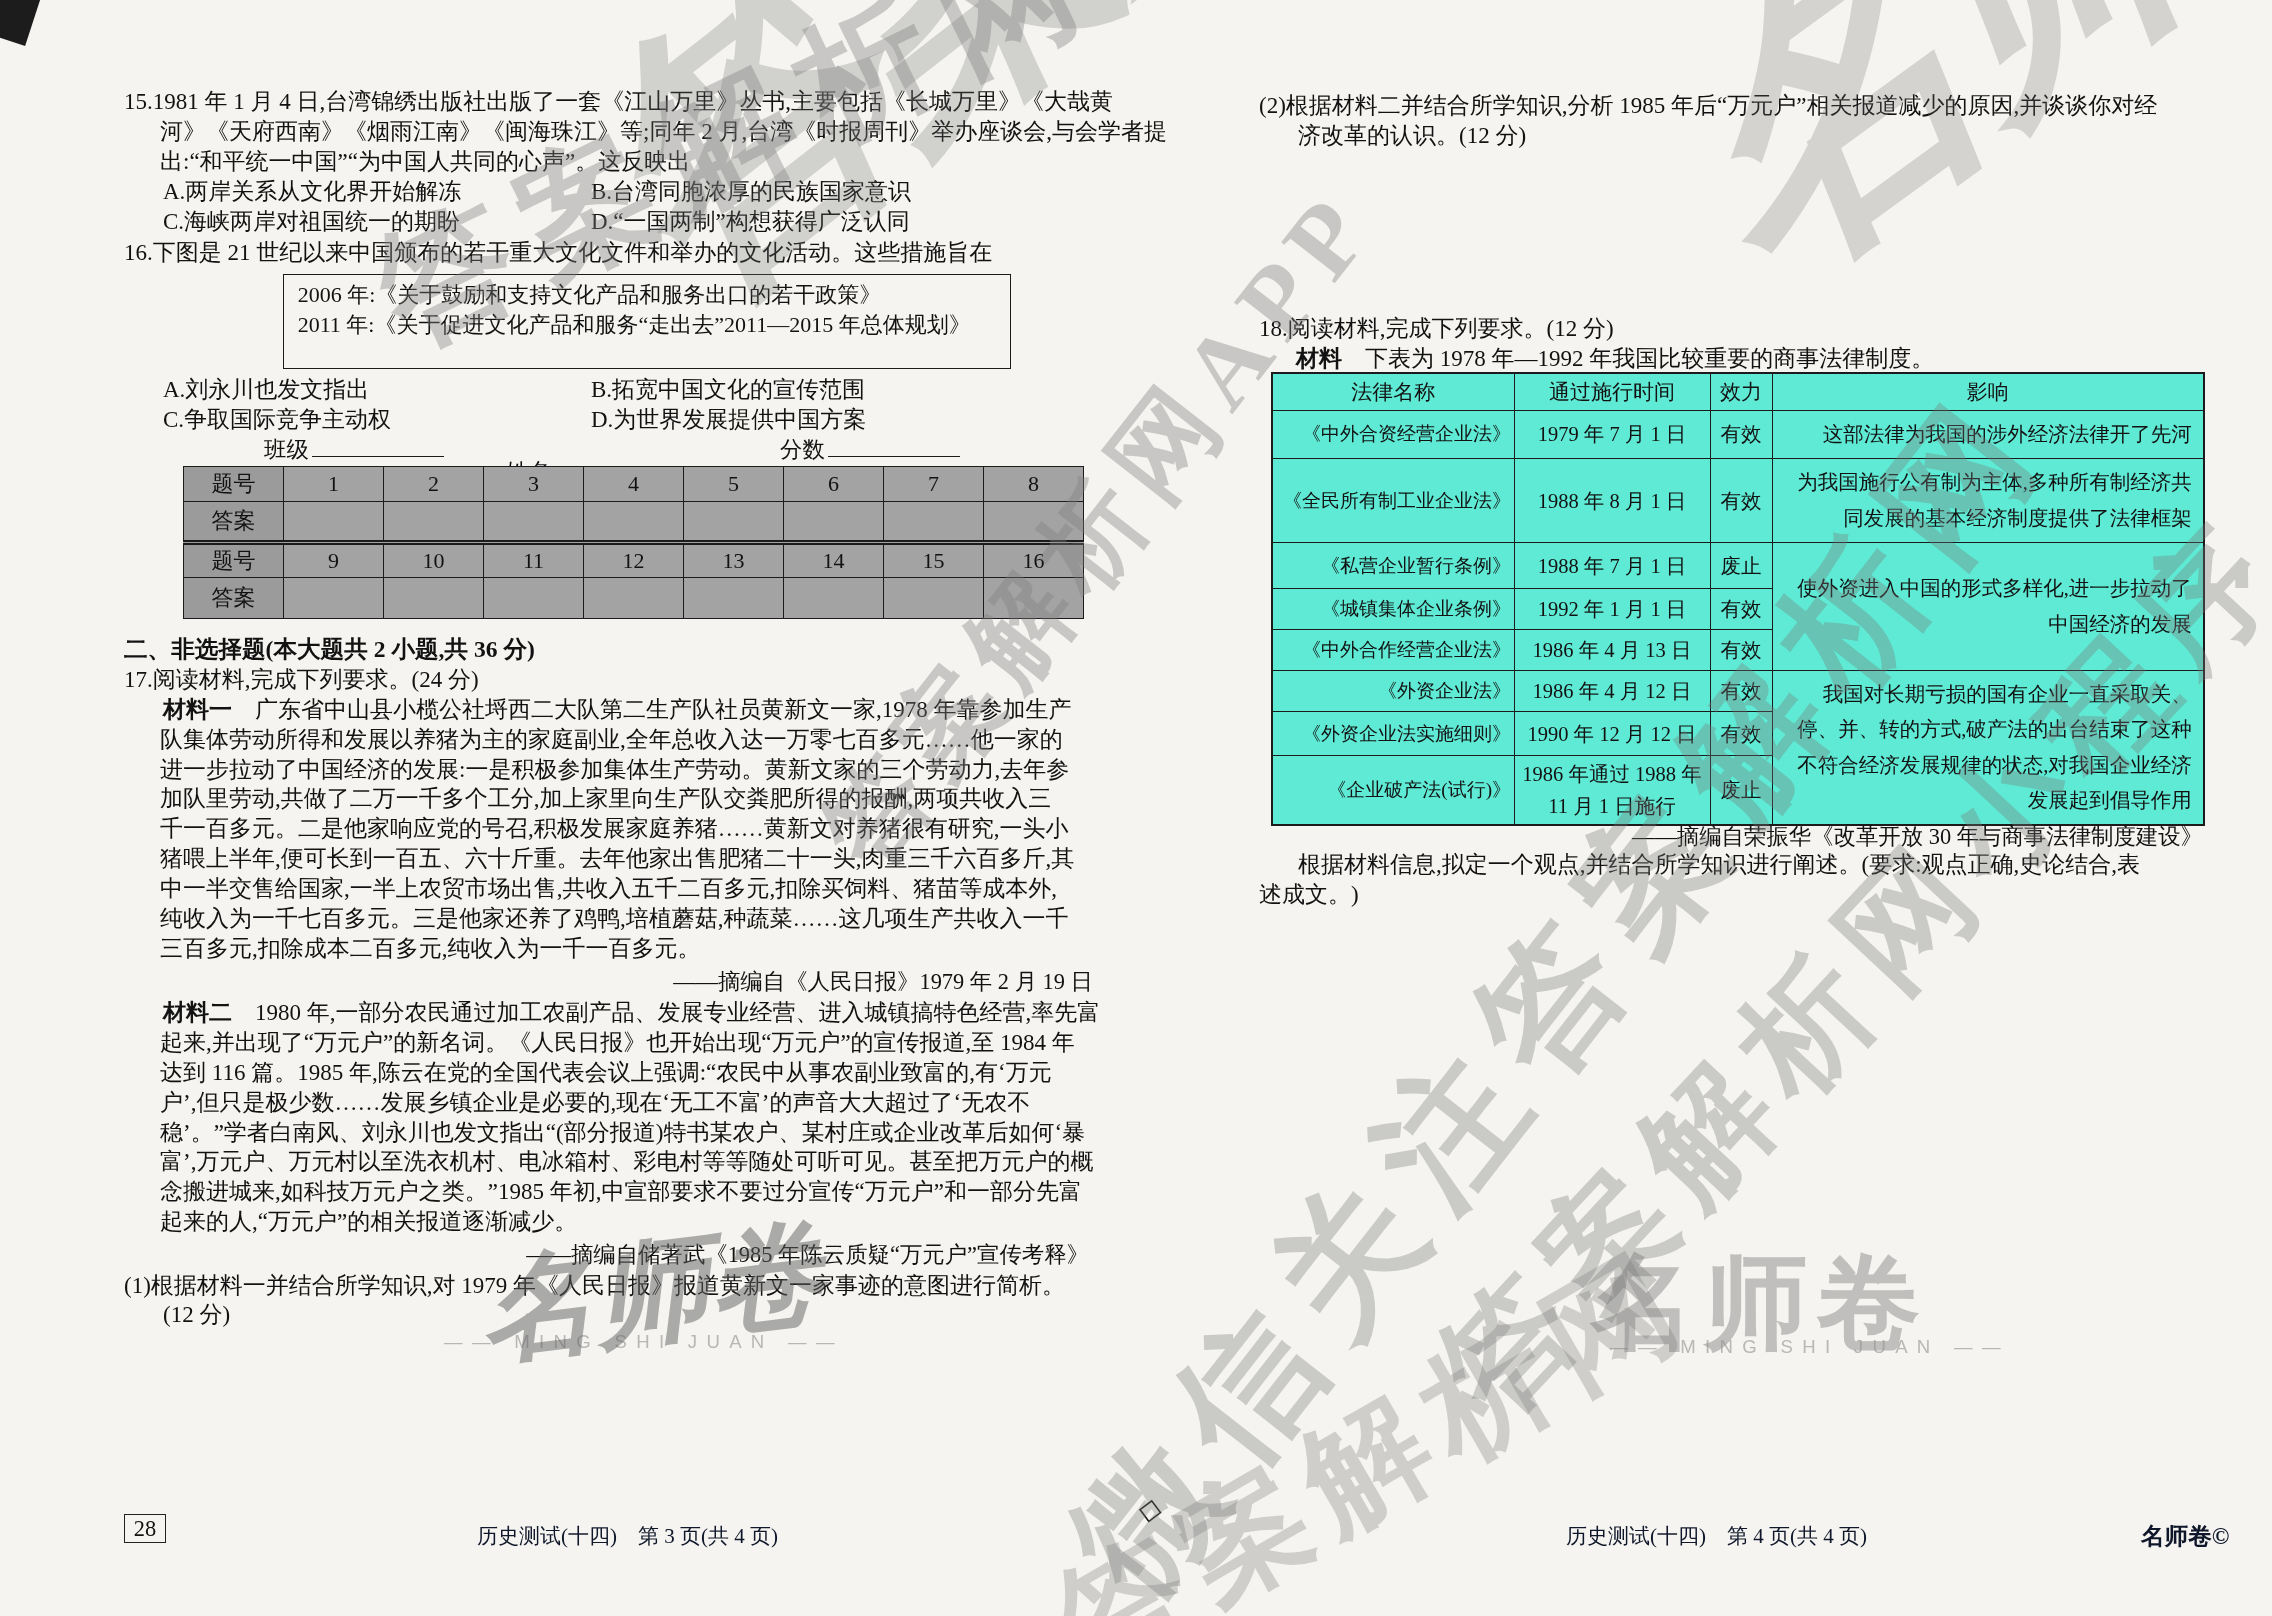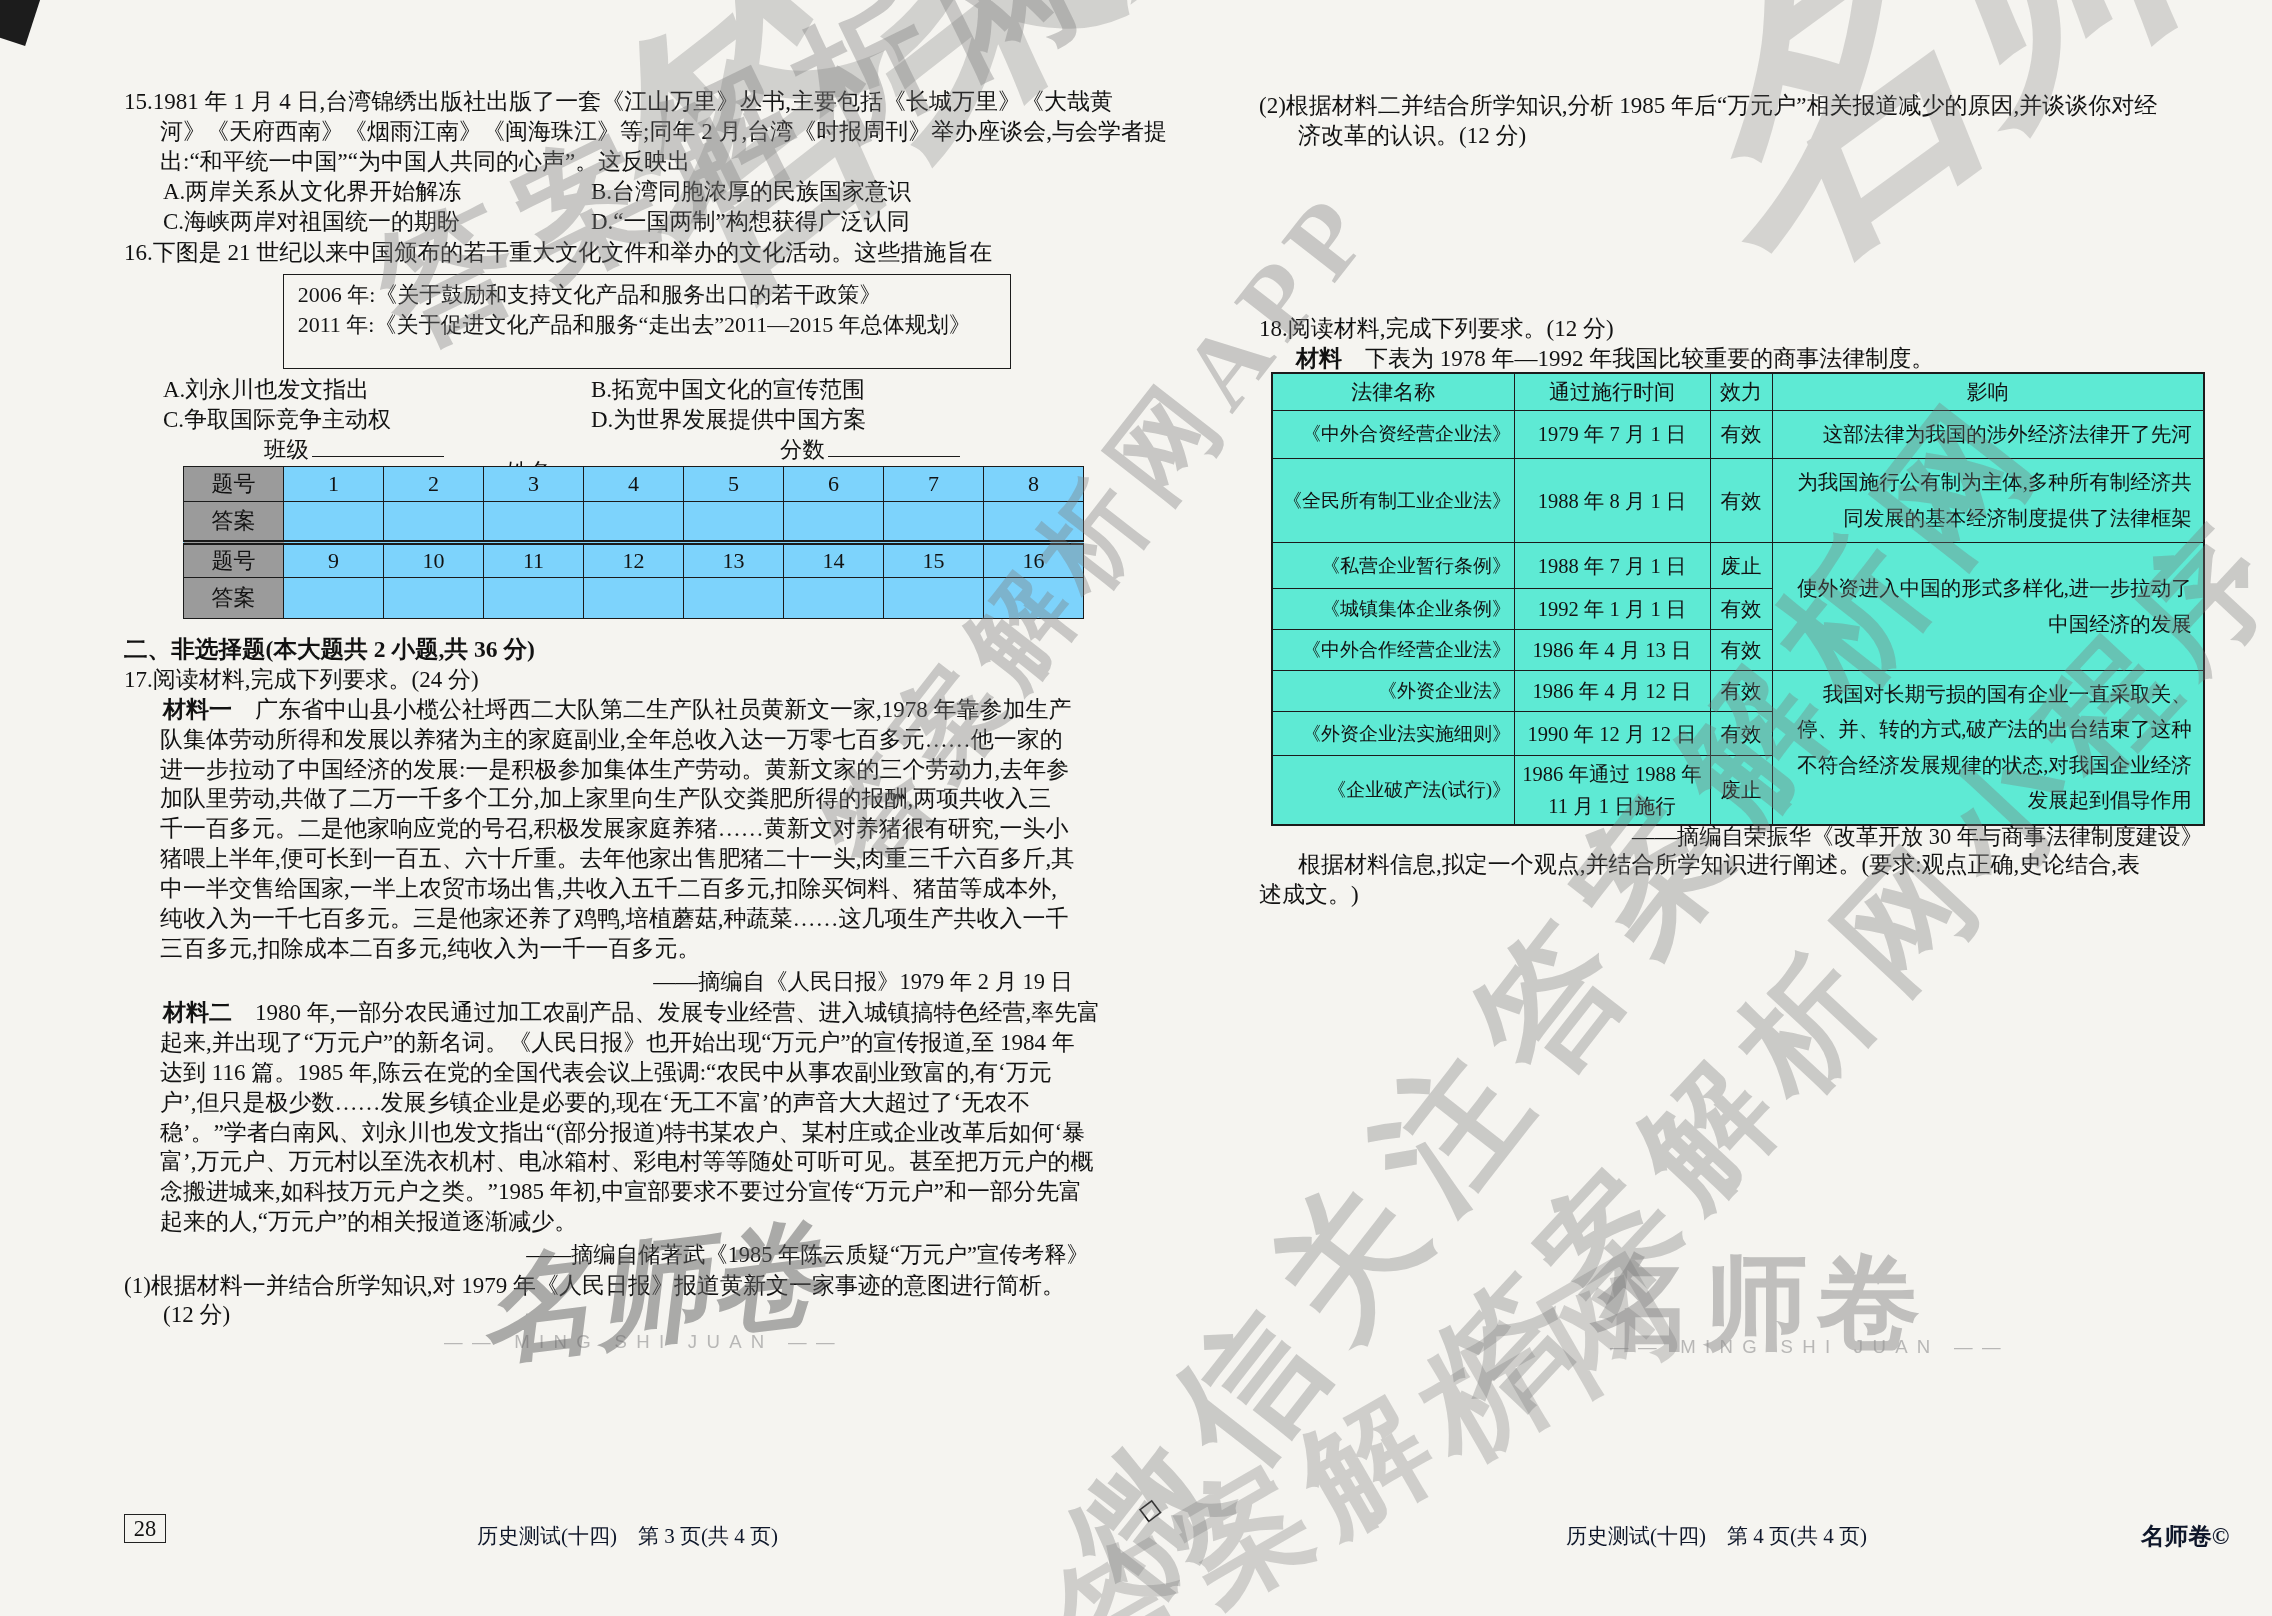--- a/index.html
+++ b/index.html
@@ -12,21 +12,21 @@
   .ln{position:absolute;white-space:nowrap;font-size:23px;line-height:29px;color:#121212;}
   .b{font-weight:700;}
   .cite{position:absolute;white-space:nowrap;font-size:22.4px;color:#121212;text-align:right;}
   
   .box16{position:absolute;left:283px;top:274px;width:726px;height:93px;border:1.9px solid #1b1b1b;background:rgba(255,255,255,0.0);}
   .box16 .bx{position:absolute;left:13.7px;white-space:nowrap;font-size:22px;color:#121212;}
   
   .blankrow{position:absolute;top:434px;font-size:22.4px;color:#121212;white-space:nowrap;}
   .blank{display:inline-block;width:132px;height:22.4px;border-bottom:1.9px solid #1b1b1b;margin-left:3.7px;}
   
-  .anstab{position:absolute;left:183px;top:466px;border-collapse:collapse;background:#7dd3fc;}
+  .anstab{position:absolute;left:183px;top:466px;border-collapse:collapse;background:#a3a3a3;}
   .anstab td{border:1.9px solid #1b1b1b;text-align:center;font-size:22px;color:#121212;padding:0;}
   .anstab td.hd{background:#9b9b9b;width:99px;}
   .anstab td.num{width:99px;}
   .anstab tr.sep td{border-top:5px double #1b1b1b;}
   
   .lawtab{position:absolute;left:1271px;top:372px;width:932px;border-collapse:collapse;table-layout:fixed;background:#5eead4;border:2.5px solid #1b1b1b;}
   .lawtab td,.lawtab th{border:1.6px solid #1b1b1b;font-size:20.5px;color:#121212;font-weight:400;vertical-align:middle;}
   .lawtab th{text-align:center;font-size:21px;}
   .lawtab td.c{text-align:center;}
   .lawtab td.nm{text-align:right;font-size:19px;padding:1.2px 2.5px;}
@@ -154,21 +154,21 @@
       <span class="b">材料一</span><span>　广东省中山县小榄公社埒西二大队第二生产队社员黄新文一家,1978 年靠参加生产</span>
     </div>
     <div class="ln" style="left:160px;top:725px;">队集体劳动所得和发展以养猪为主的家庭副业,全年总收入达一万零七百多元……他一家的</div>
     <div class="ln" style="left:160px;top:755px;">进一步拉动了中国经济的发展:一是积极参加集体生产劳动。黄新文家的三个劳动力,去年参</div>
     <div class="ln" style="left:160px;top:784px;">加队里劳动,共做了二万一千多个工分,加上家里向生产队交粪肥所得的报酬,两项共收入三</div>
     <div class="ln" style="left:160px;top:814px;">千一百多元。二是他家响应党的号召,积极发展家庭养猪……黄新文对养猪很有研究,一头小</div>
     <div class="ln" style="left:160px;top:844px;">猪喂上半年,便可长到一百五、六十斤重。去年他家出售肥猪二十一头,肉重三千六百多斤,其</div>
     <div class="ln" style="left:160px;top:874px;">中一半交售给国家,一半上农贸市场出售,共收入五千二百多元,扣除买饲料、猪苗等成本外,</div>
     <div class="ln" style="left:160px;top:904px;">纯收入为一千七百多元。三是他家还养了鸡鸭,培植蘑菇,种蔬菜……这几项生产共收入一千</div>
     <div class="ln" style="left:160px;top:934px;">三百多元,扣除成本二百多元,纯收入为一千一百多元。</div>
-    <div class="cite" style="left:108px;top:966px;width:965px;">——摘编自《人民日报》1979 年 2 月 19 日</div>
+    <div class="cite" style="left:128px;top:966px;width:965px;">——摘编自《人民日报》1979 年 2 月 19 日</div>
 
     <div class="ln" style="left:163px;top:998px;">
       <span class="b">材料二</span><span>　1980 年,一部分农民通过加工农副产品、发展专业经营、进入城镇搞特色经营,率先富</span>
     </div>
     <div class="ln" style="left:160px;top:1028px;">起来,并出现了“万元户”的新名词。《人民日报》也开始出现“万元户”的宣传报道,至 1984 年</div>
     <div class="ln" style="left:160px;top:1058px;">达到 116 篇。1985 年,陈云在党的全国代表会议上强调:“农民中从事农副业致富的,有‘万元</div>
     <div class="ln" style="left:160px;top:1088px;">户’,但只是极少数……发展乡镇企业是必要的,现在‘无工不富’的声音大大超过了‘无农不</div>
     <div class="ln" style="left:160px;top:1118px;">稳’。”学者白南风、刘永川也发文指出“(部分报道)特书某农户、某村庄或企业改革后如何‘暴</div>
     <div class="ln" style="left:160px;top:1147px;">富’,万元户、万元村以至洗衣机村、电冰箱村、彩电村等等随处可听可见。甚至把万元户的概</div>
     <div class="ln" style="left:160px;top:1177px;">念搬进城来,如科技万元户之类。”1985 年初,中宣部要求不要过分宣传“万元户”和一部分先富</div>

